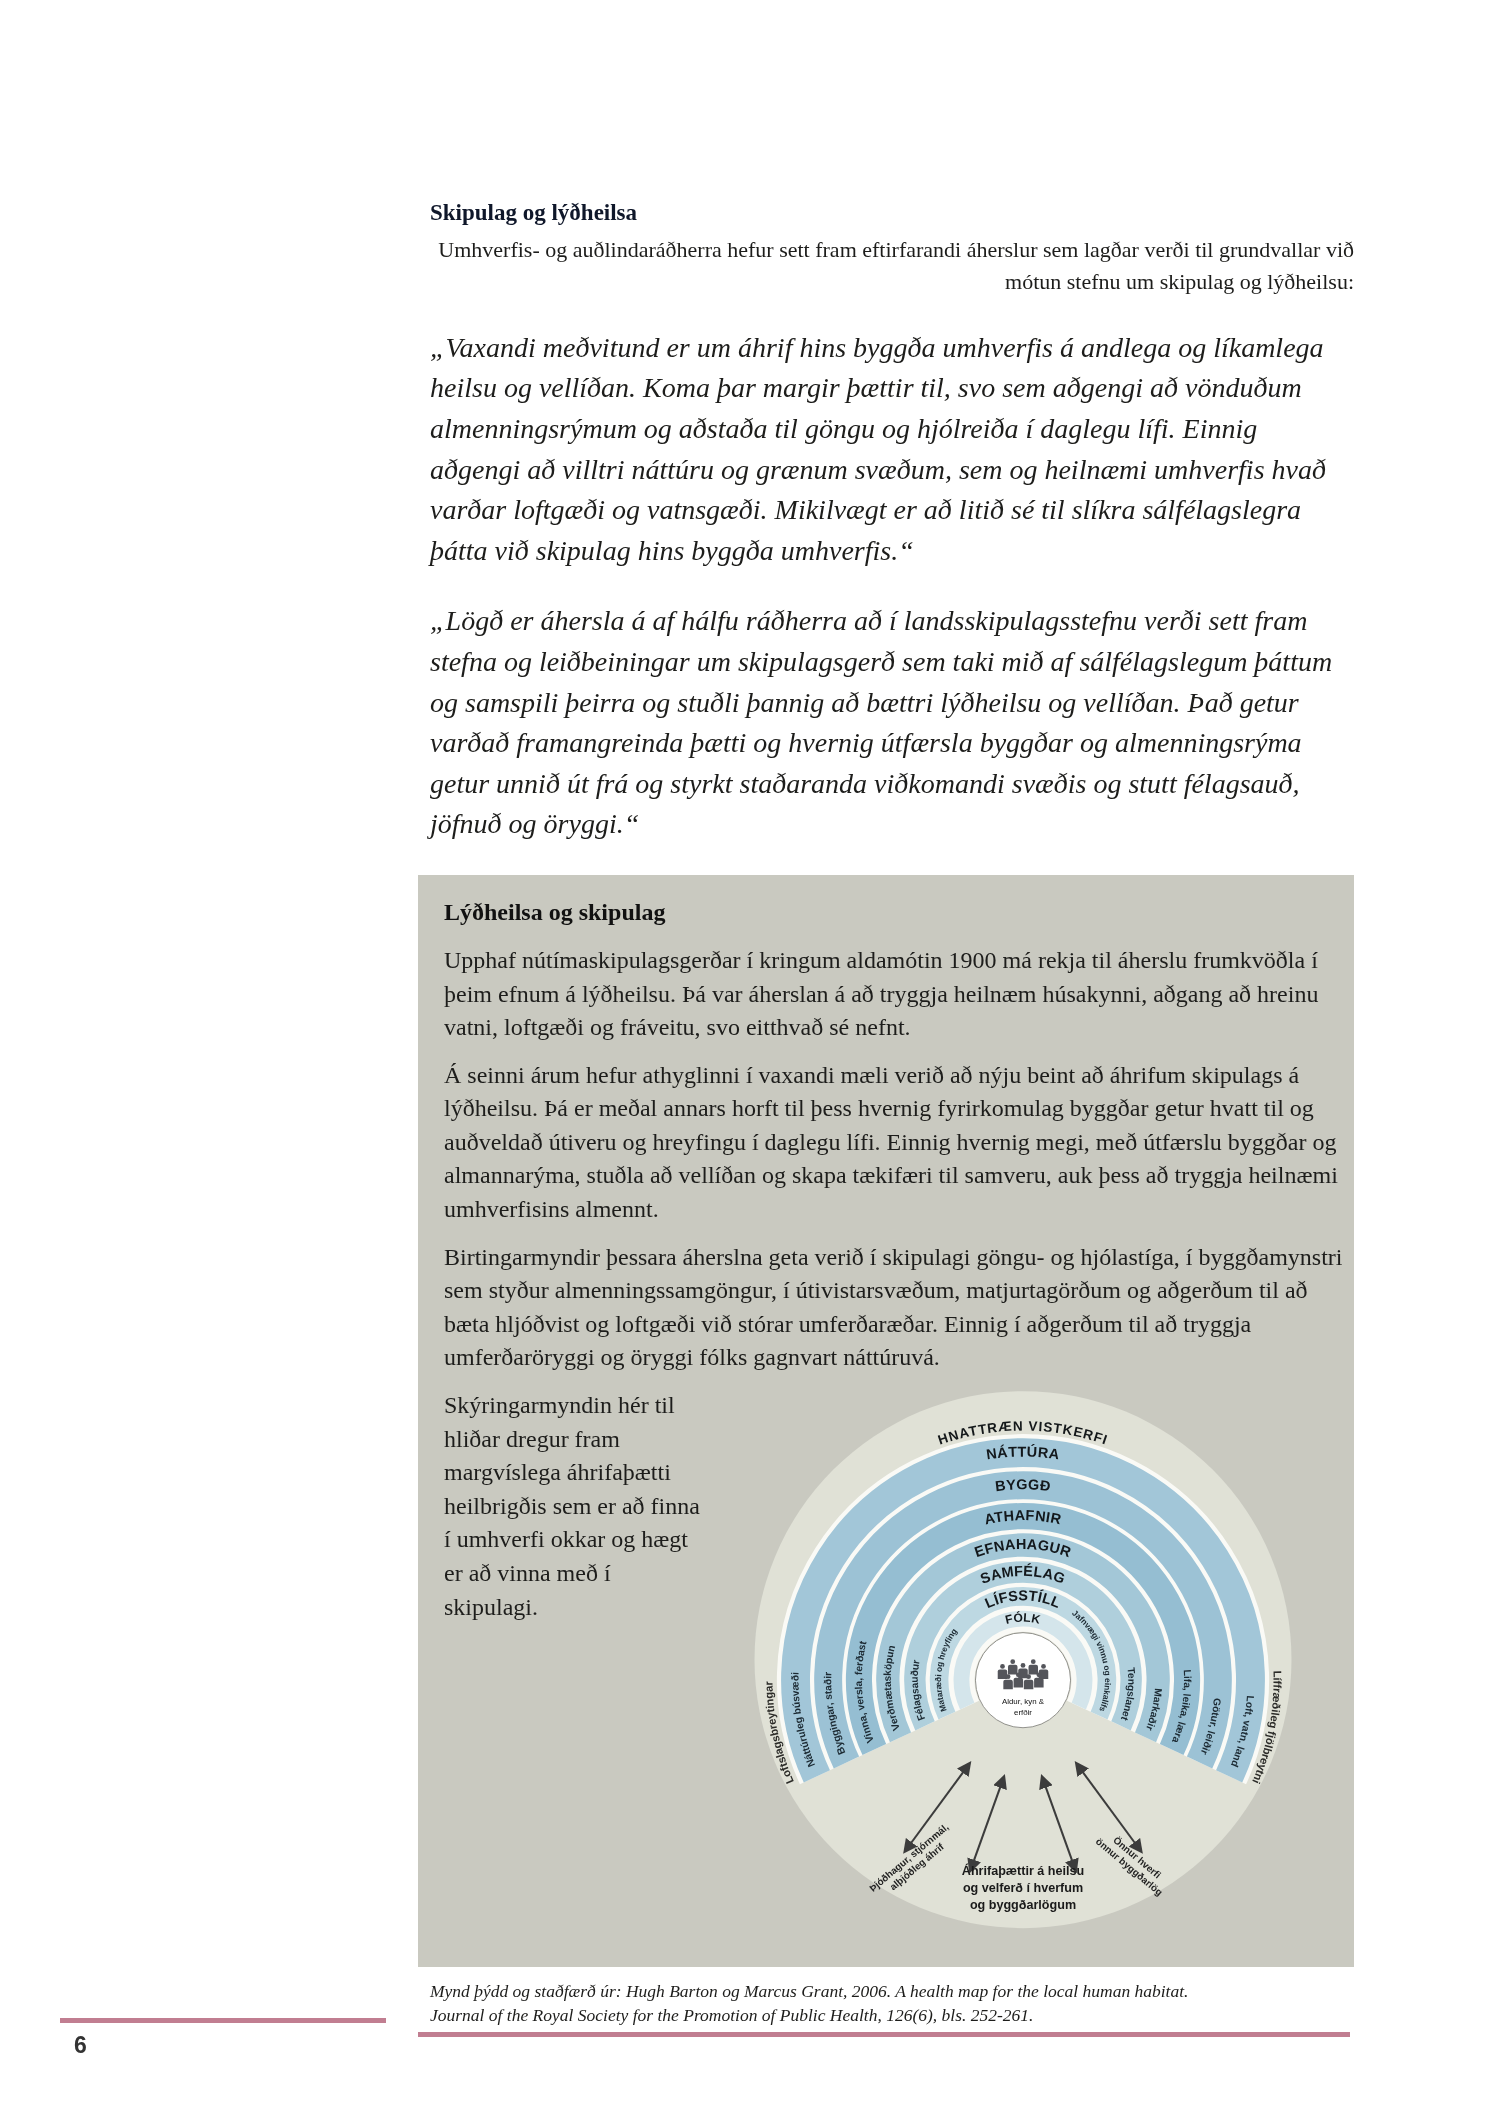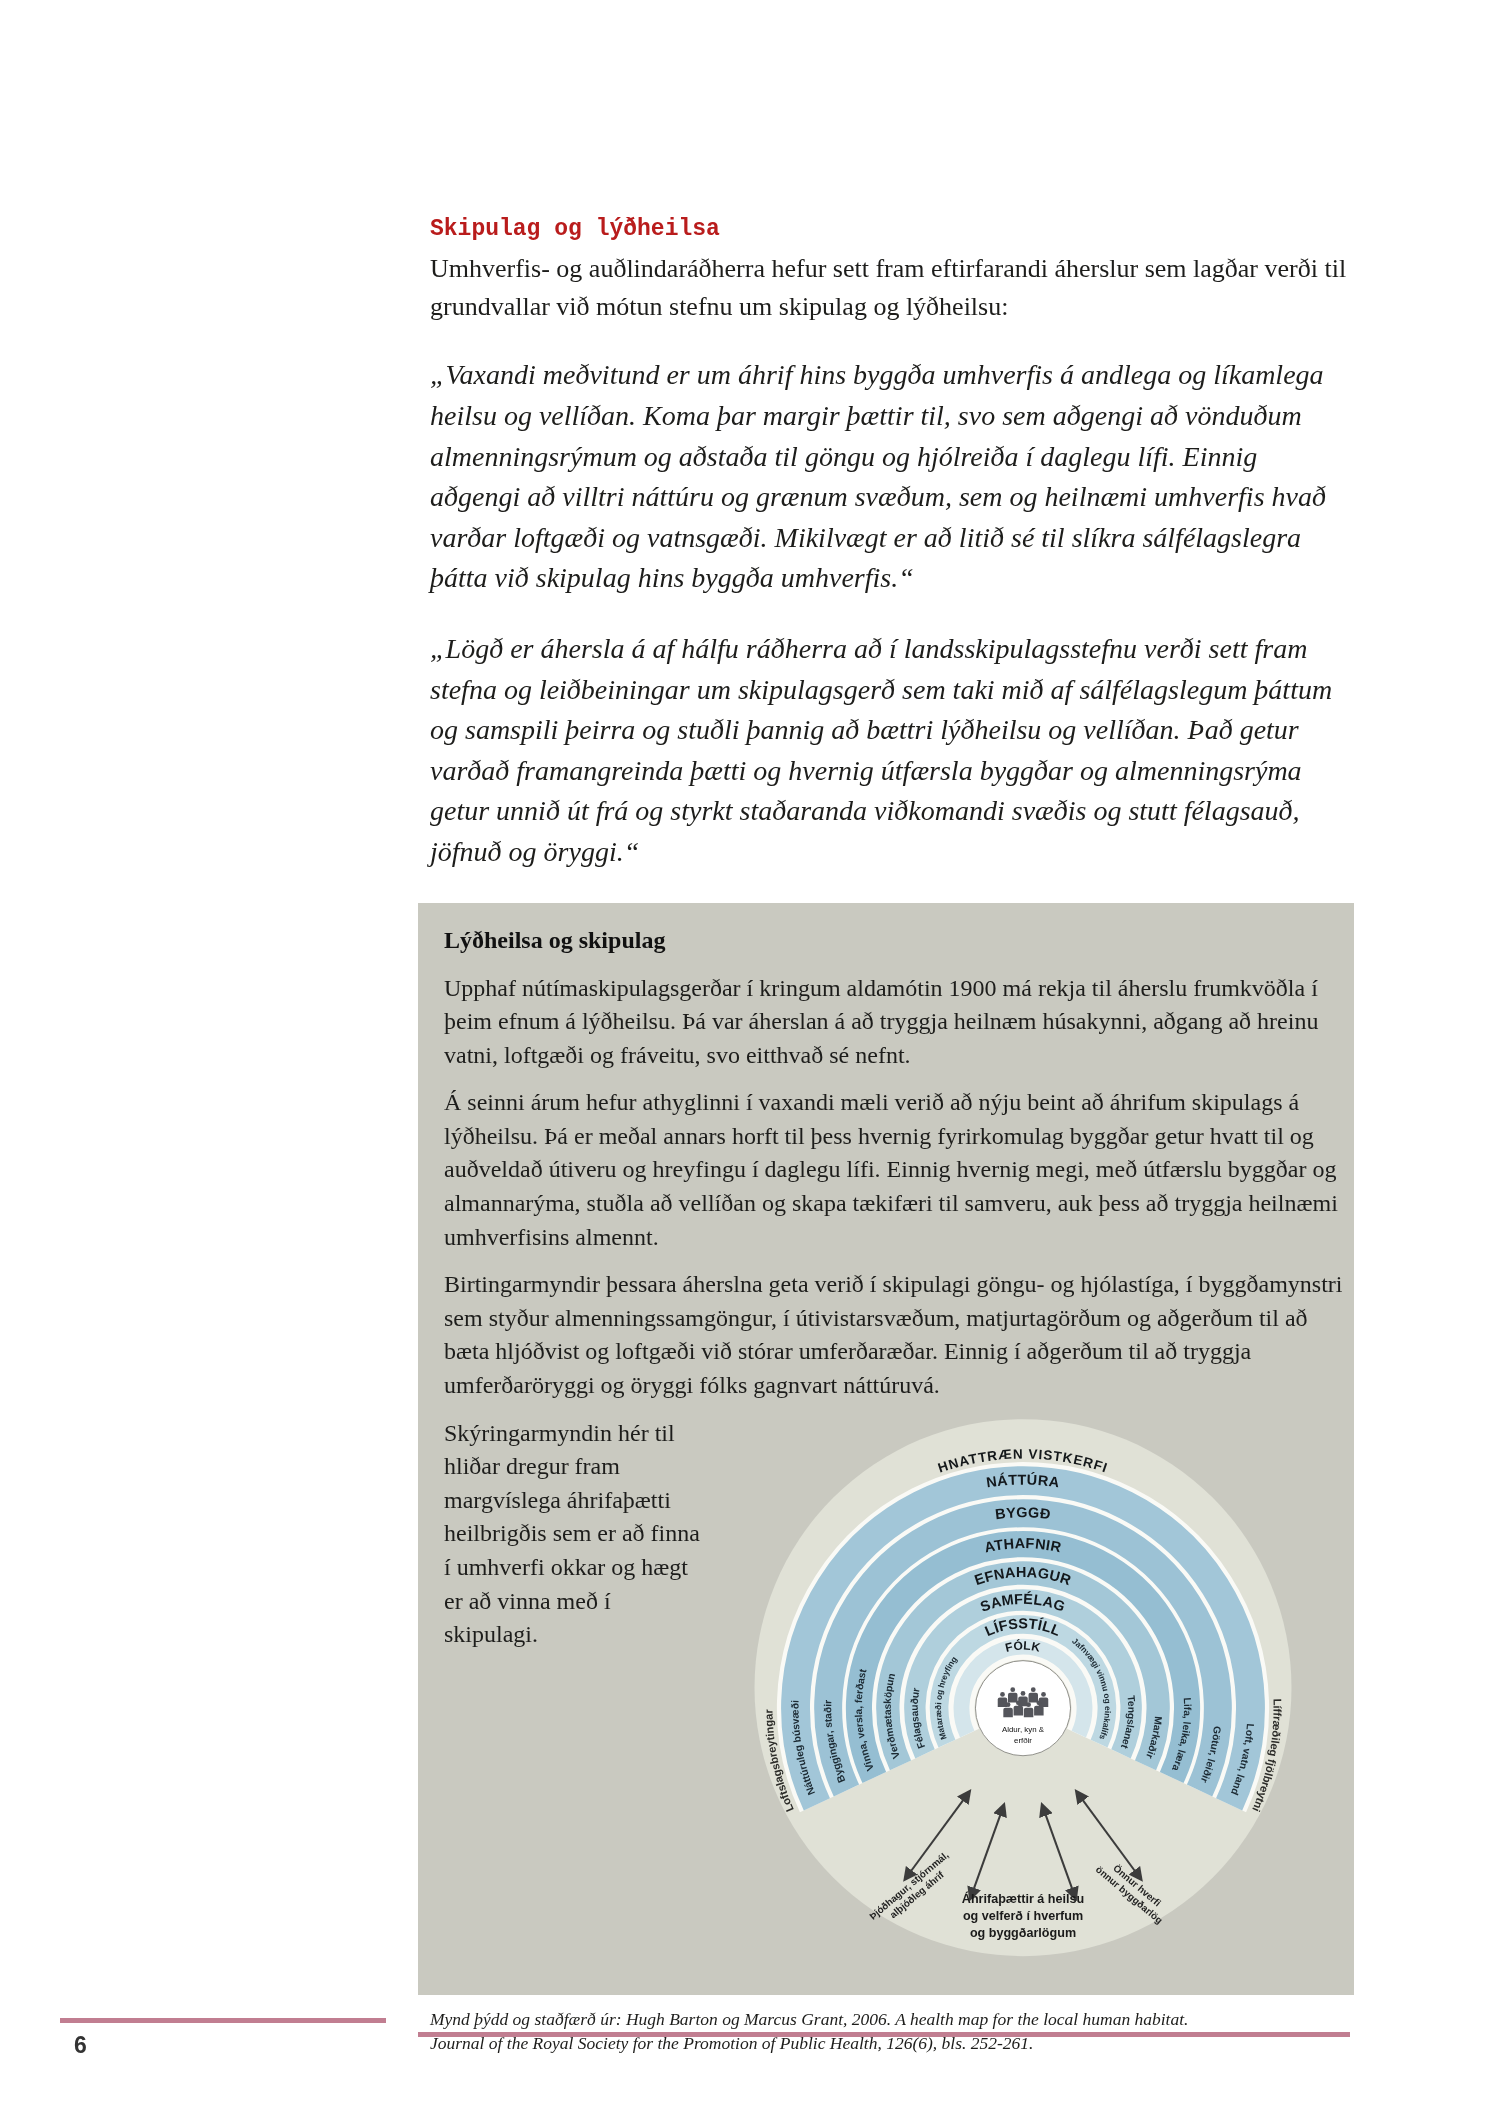--- a/index.html
+++ b/index.html
@@ -1,21 +1,21 @@
 <!DOCTYPE html>
 <html><head>
 <meta charset="utf-8">
 <style>
   html,body{margin:0;padding:0;background:#ffffff;}
   .page{position:relative;width:1500px;height:2123px;background:#ffffff;overflow:hidden;
         font-family:"Liberation Serif",serif;color:#1d1d1b;}
   .content{position:absolute;left:430px;top:200px;width:924px;}
-  .heading{font-family:Liberation Mono, monospace;font-weight:bold;font-size:23px;
-           color:#b91c1c;margin:16px 0 8px 0;}
-  .intro{font-size:26px;line-height:1.45;margin:0 0 30px 0;}
+  .heading{font-family:Liberation Serif, serif;font-weight:bold;font-size:23px;
+           color:#0f172a;margin:0 0 8px 0;}
+  .intro{font-size:22px;line-height:1.45;margin:0 0 30px 0;text-align:right;}
   .quote{font-style:italic;font-size:28px;line-height:1.45;margin:0 0 30px 0;}
   .infobox{background:#c9c9c0;padding:24px 10px 18px 26px;margin:0 0 12px -12px;}
   .infobox h3{font-size:24px;font-weight:bold;margin:0 0 18px 0;color:#111;}
   .infobox p{font-size:24px;line-height:1.4;margin:0 0 14px 0;}
   .diagram-row{display:flex;align-items:flex-start;gap:28px;}
   .side-note{width:262px;flex:none;}
   .diagram{flex:none;}
   .caption{font-size:17.5px;font-style:italic;line-height:1.38;margin:6px 0 0 0;}
   .caption span{display:block;}
   .rule{position:absolute;height:5px;background:#c17e91;}

